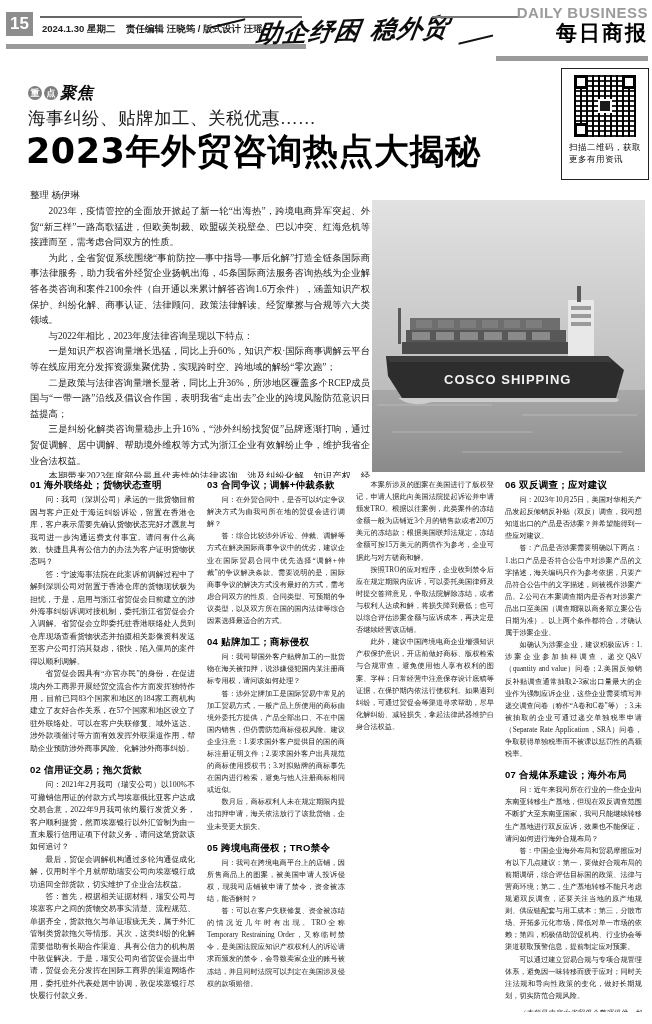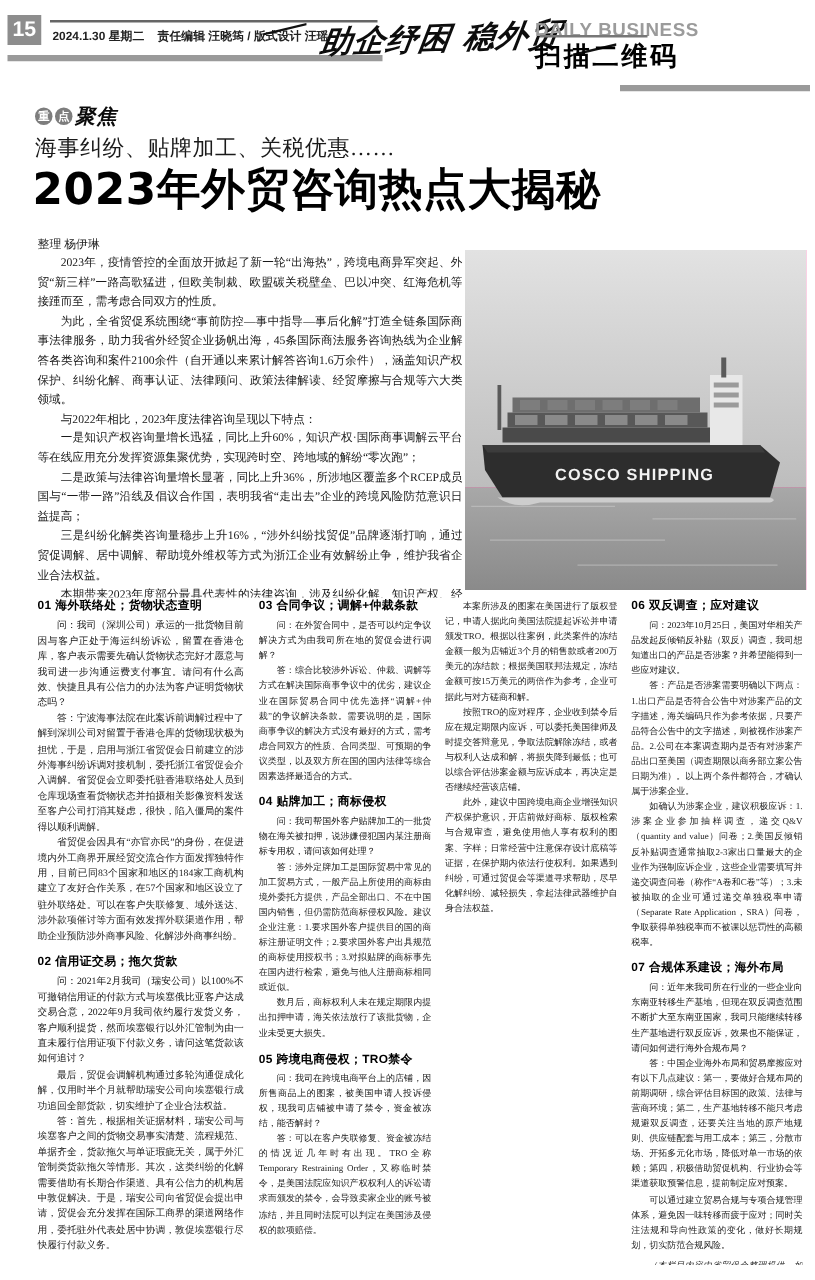--- a/index.html
+++ b/index.html
@@ -23,21 +23,21 @@
   }
   .hdr-left .thickrule { position:absolute; left:0; top:34px; width:300px; height:5px; background:#9a9a9a; }
   .banner {
     position:absolute; left:238px; top:14px; width:230px; text-align:center;
     font-family:"DejaVu Sans",sans-serif; font-weight:900; font-style:italic;
     font-size:25px; letter-spacing:1px; color:#0d0d0d;
     transform:skewX(-10deg) rotate(-2deg); white-space:nowrap;
   }
   .banner:before { content:""; position:absolute; left:-28px; top:4px; width:34px; height:2px; background:#111; transform:rotate(-12deg); }
   .banner:after { content:""; position:absolute; right:-26px; bottom:2px; width:34px; height:2px; background:#111; transform:rotate(-12deg); }
-  .hdr-right { position:absolute; right:4px; top:16px; width:220px; }
+  .hdr-right { position:absolute; right:4px; top:4px; width:220px; text-align:right; }
   .hdr-right .thinrule { position:absolute; right:130px; top:12px; width:86px; height:2px; background:#777; }
   .mast-en { font-family:"Liberation Sans",sans-serif; font-weight:bold; font-size:15px; letter-spacing:0.5px; color:#9b9b9b; }
   .mast-cn { font-family:"DejaVu Sans",sans-serif; font-weight:900; font-size:21px; letter-spacing:2px; color:#000; margin-top:-2px; }
   .hdr-right .thickrule { position:absolute; right:0; top:52px; width:152px; height:5px; background:#9a9a9a; }
   
   .qrbox {
     position:absolute; left:561px; top:68px; width:88px; height:112px;
     border:1px solid #222; padding:6px 7px 4px 7px;
   }
   .qr {
@@ -97,24 +97,33 @@
       <span style="margin-left:8px;">责任编辑 汪晓筠 / 版式设计 汪瑶</span>
     </div>
     <div class="thickrule"></div>
   </div>
 
   <div class="banner">助企纾困 稳外贸</div>
 
   <div class="hdr-right">
     <div class="thinrule"></div>
     <div class="mast-en">DAILY BUSINESS</div>
-    <div class="mast-cn">扫描二维码</div>
+    <div class="mast-cn">每日商报</div>
     <div class="thickrule"></div>
   </div>
 
+  <div class="qrbox">
+    <div class="qr">
+      <div class="finder f1"></div>
+      <div class="finder f2"></div>
+      <div class="finder f3"></div>
+      <div class="logo"></div>
+    </div>
+    <div class="qr-caption">扫描二维码，获取更多有用资讯</div>
+  </div>
 
   <div class="badge">
     <span class="circ">重</span>
     <span class="circ">点</span>
     <span class="blabel">聚焦</span>
   </div>
   <div class="kicker">海事纠纷、贴牌加工、关税优惠……</div>
   <h1 class="title">2023年外贸咨询热点大揭秘</h1>
   <div class="byline">整理 杨伊琳</div>
 

